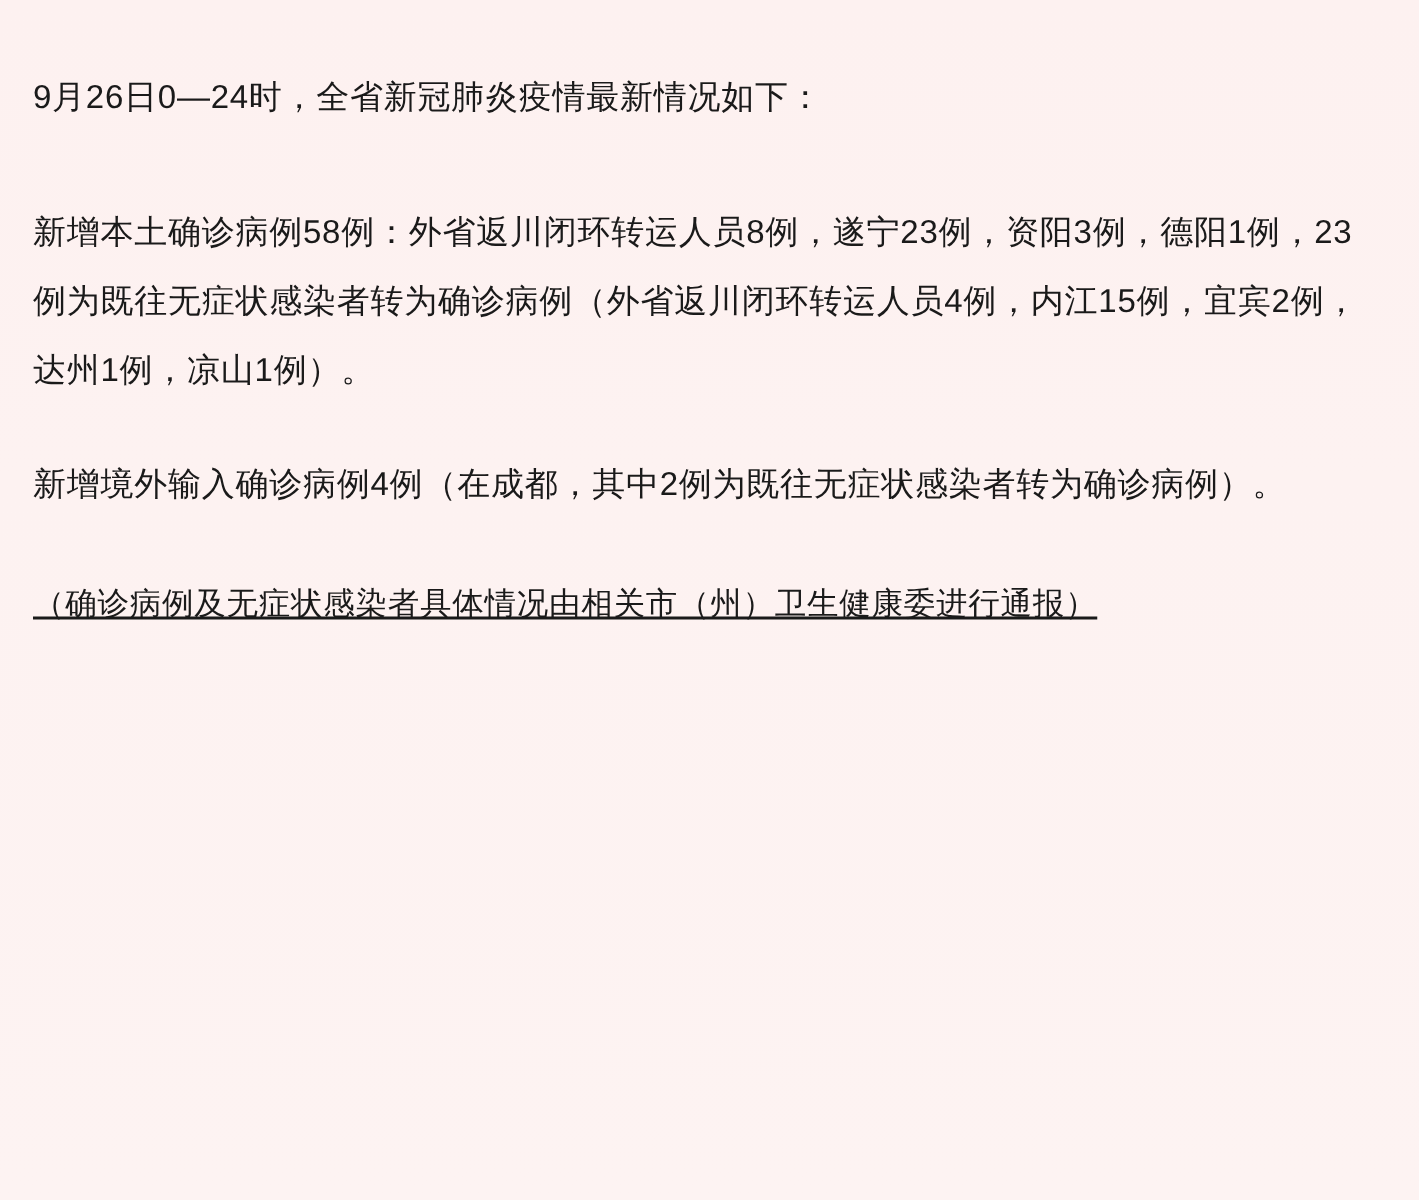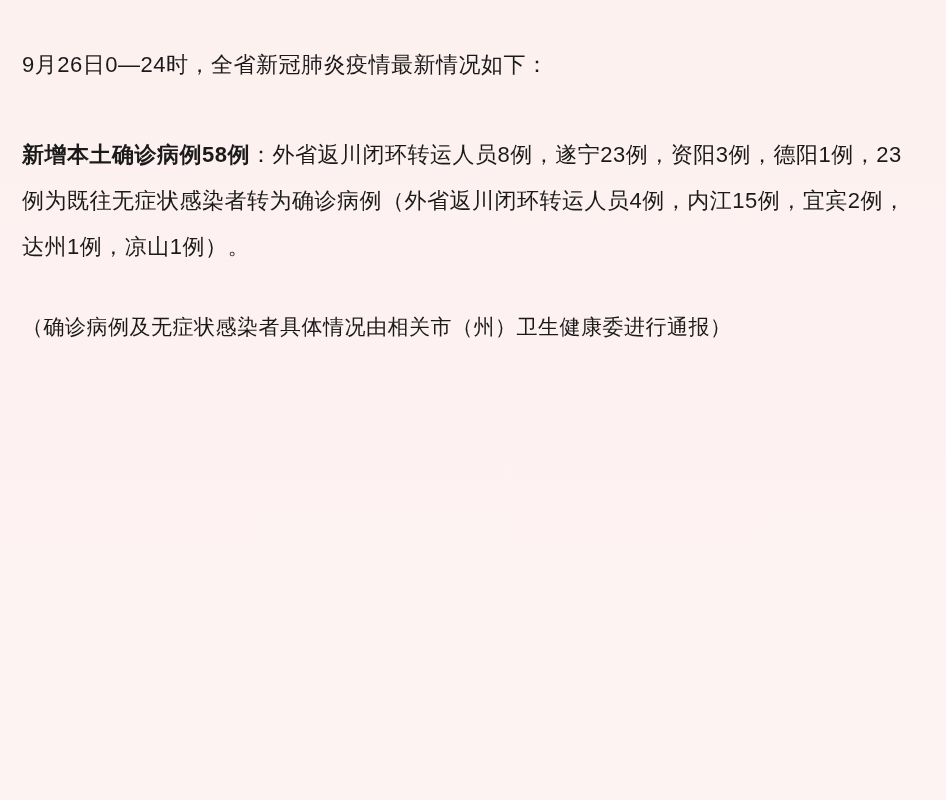--- a/index.html
+++ b/index.html
@@ -24,26 +24,27 @@
   .para {
     font-size: 22px;
     line-height: 46px;
     letter-spacing: 0.5px;
     margin: 0 0 30px 0;
     text-align: left;
     word-break: break-all;
   }
   .para:last-child {
     margin-bottom: 0;
+    text-decoration: underline;
   }
   .lead {
     margin-bottom: 44px;
   }
   .hl {
-    font-weight: bold;
+    font-weight: normal;
   }
   .tail {
     margin-top: 34px;
   }
   .note {
     font-size: 21px;
   }
 </style>
 </head>
 <body>
@@ -52,20 +53,23 @@
 
   <p class="para lead">
     <span>9月26日0—24时，全省新冠肺炎疫情最新情况如下：</span>
   </p>
 
   <p class="para">
     <span class="hl">新增本土确诊病例58例</span><span>：外省返川闭环转运人员8例，遂宁23例，资阳3例，德阳1例，23例为既往无症状感染者转为确诊病例（外省返川闭环转运人员4例，内江15例，宜宾2例，达州1例，凉山1例）。</span>
   </p>
 
 
+  <p class="para">
+    <span class="hl">新增境外输入确诊病例4例</span><span>（在成都，其中2例为既往无症状感染者转为确诊病例）。</span>
+  </p>
 
 
 
   <p class="para note tail">
     <span>（确诊病例及无症状感染者具体情况由相关市（州）卫生健康委进行通报）</span>
   </p>
 
 </div>
 
 </body></html>

